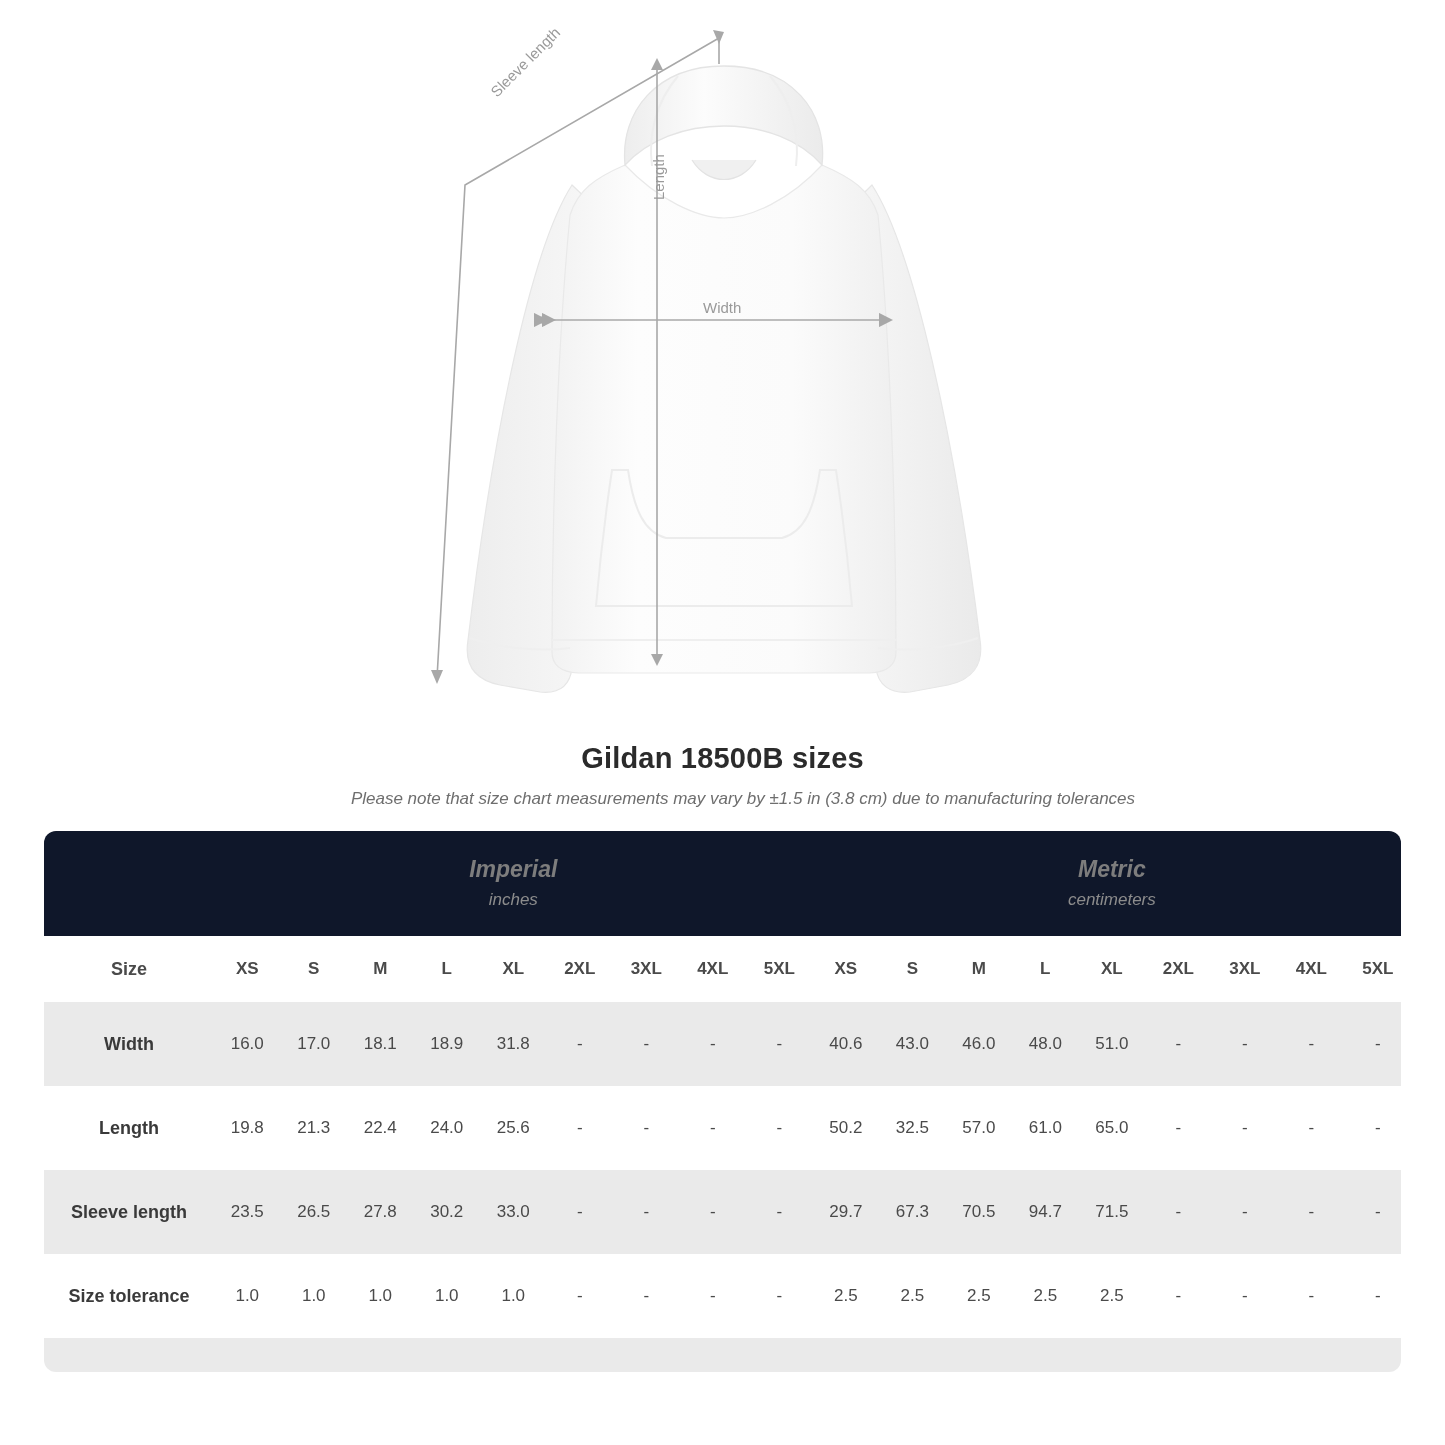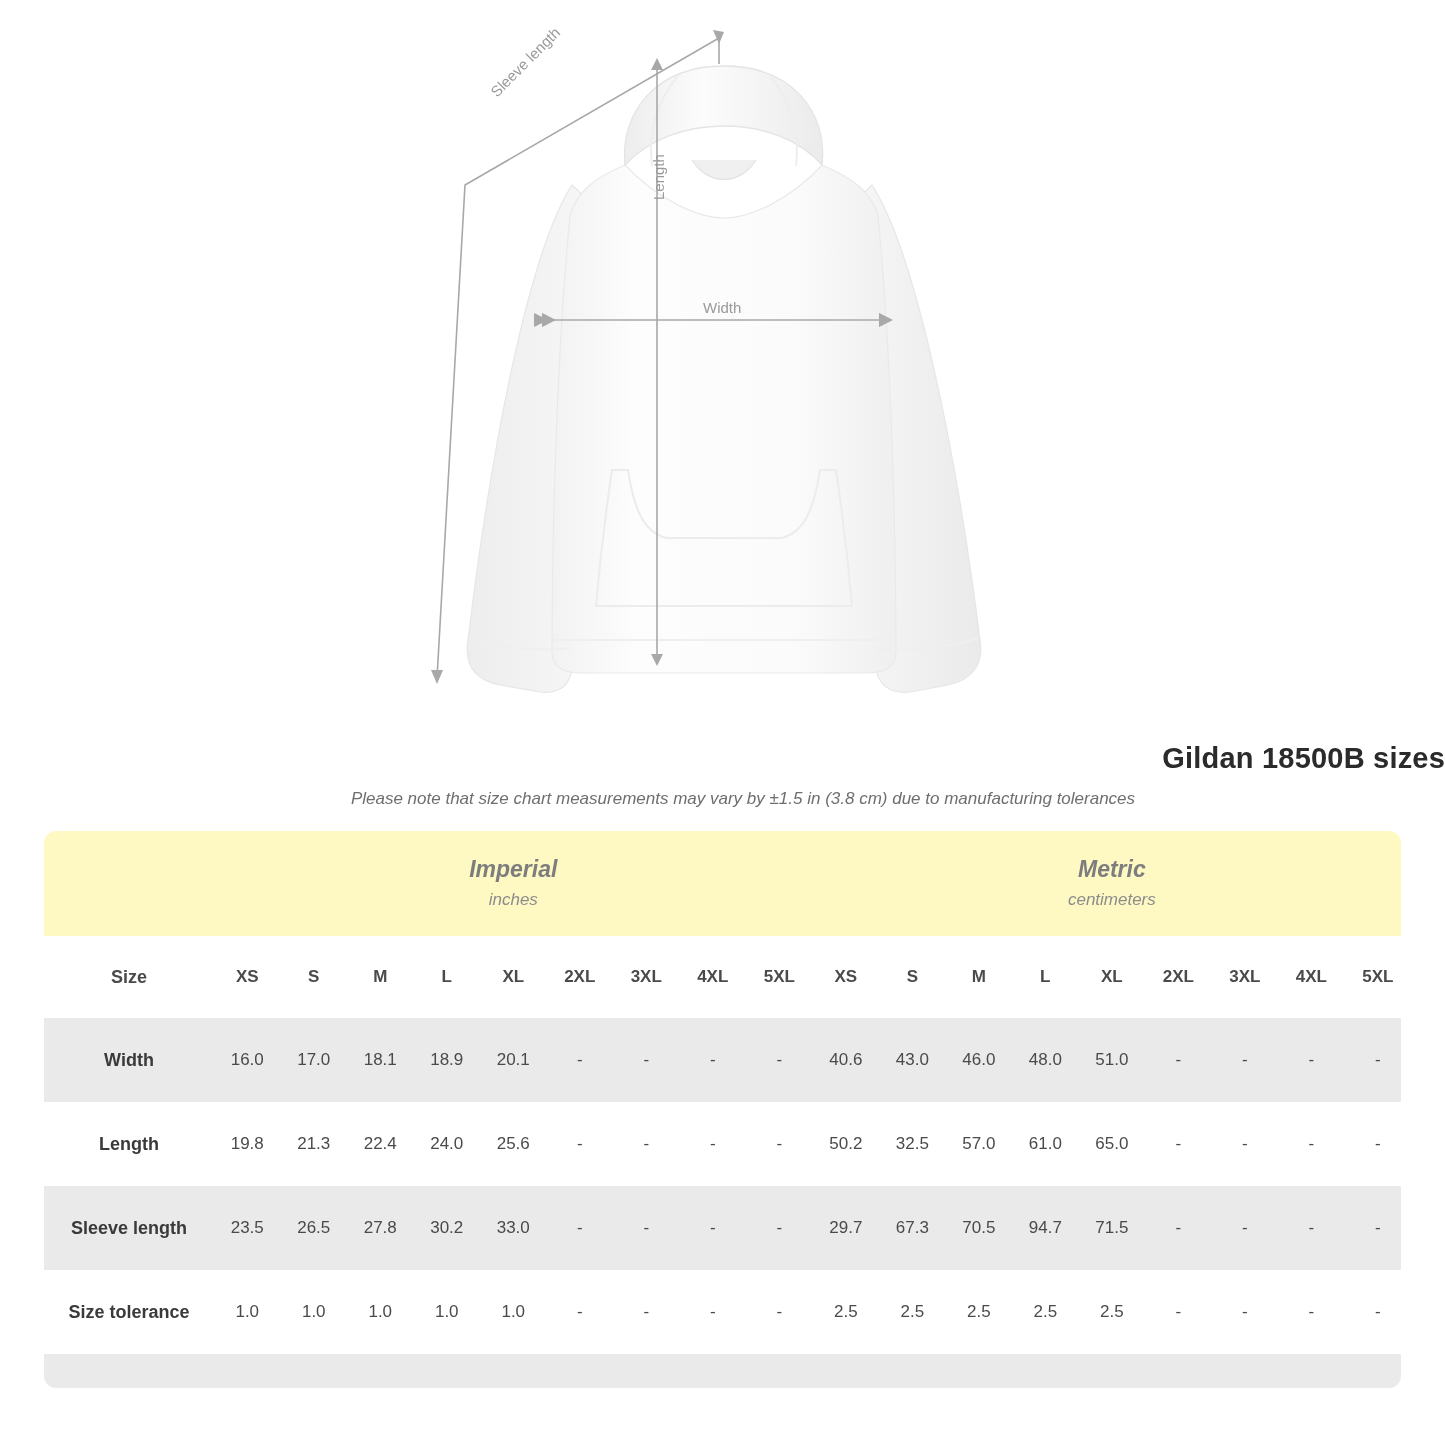--- a/index.html
+++ b/index.html
@@ -58,21 +58,20 @@
   
   .title-block {
     text-align: center;
     margin-top: 22px;
   }
   .chart-title {
     font-size: 29px;
     font-weight: bold;
     color: #2b2b2b;
     letter-spacing: 0.2px;
-    text-align: right;
   }
   .chart-note {
     font-size: 17px;
     font-style: italic;
     color: #6e6e6e;
     margin-top: 14px;
     margin-left: 41px;
   }
 
   
@@ -90,40 +89,40 @@
   table.size-table th {
     text-align: center;
     vertical-align: middle;
     font-size: 17px;
     color: #4a4a4a;
     border: none;
     padding: 0;
   }
 
   .sys-row td {
-    background: #fef9c3;
+    background: #0f172a;
     height: 105px;
     padding: 0;
   }
   .sys-name {
     font-size: 23px;
     font-weight: bold;
     font-style: italic;
     color: #7d7d7d;
     line-height: 1.1;
   }
   .sys-unit {
     font-size: 17px;
     font-style: italic;
     color: #8c8c8c;
     margin-top: 7px;
   }
 
   .head-row td {
-    height: 82px;
+    height: 66px;
     background: #ffffff;
     font-weight: bold;
     color: #3a3a3a;
     font-size: 17px;
   }
   .head-row td.rowlabel {
     font-weight: bold;
     font-size: 18px;
   }
 
@@ -301,21 +300,21 @@
         <td>4XL</td>
         <td>5XL</td>
       </tr>
 
       <tr class="data-row alt">
         <td class="rowlabel">Width</td>
         <td>16.0</td>
         <td>17.0</td>
         <td>18.1</td>
         <td>18.9</td>
-        <td>20.1</td>
+        <td>31.8</td>
         <td>-</td>
         <td>-</td>
         <td>-</td>
         <td>-</td>
         <td>40.6</td>
         <td>43.0</td>
         <td>46.0</td>
         <td>48.0</td>
         <td>51.0</td>
         <td>-</td>

